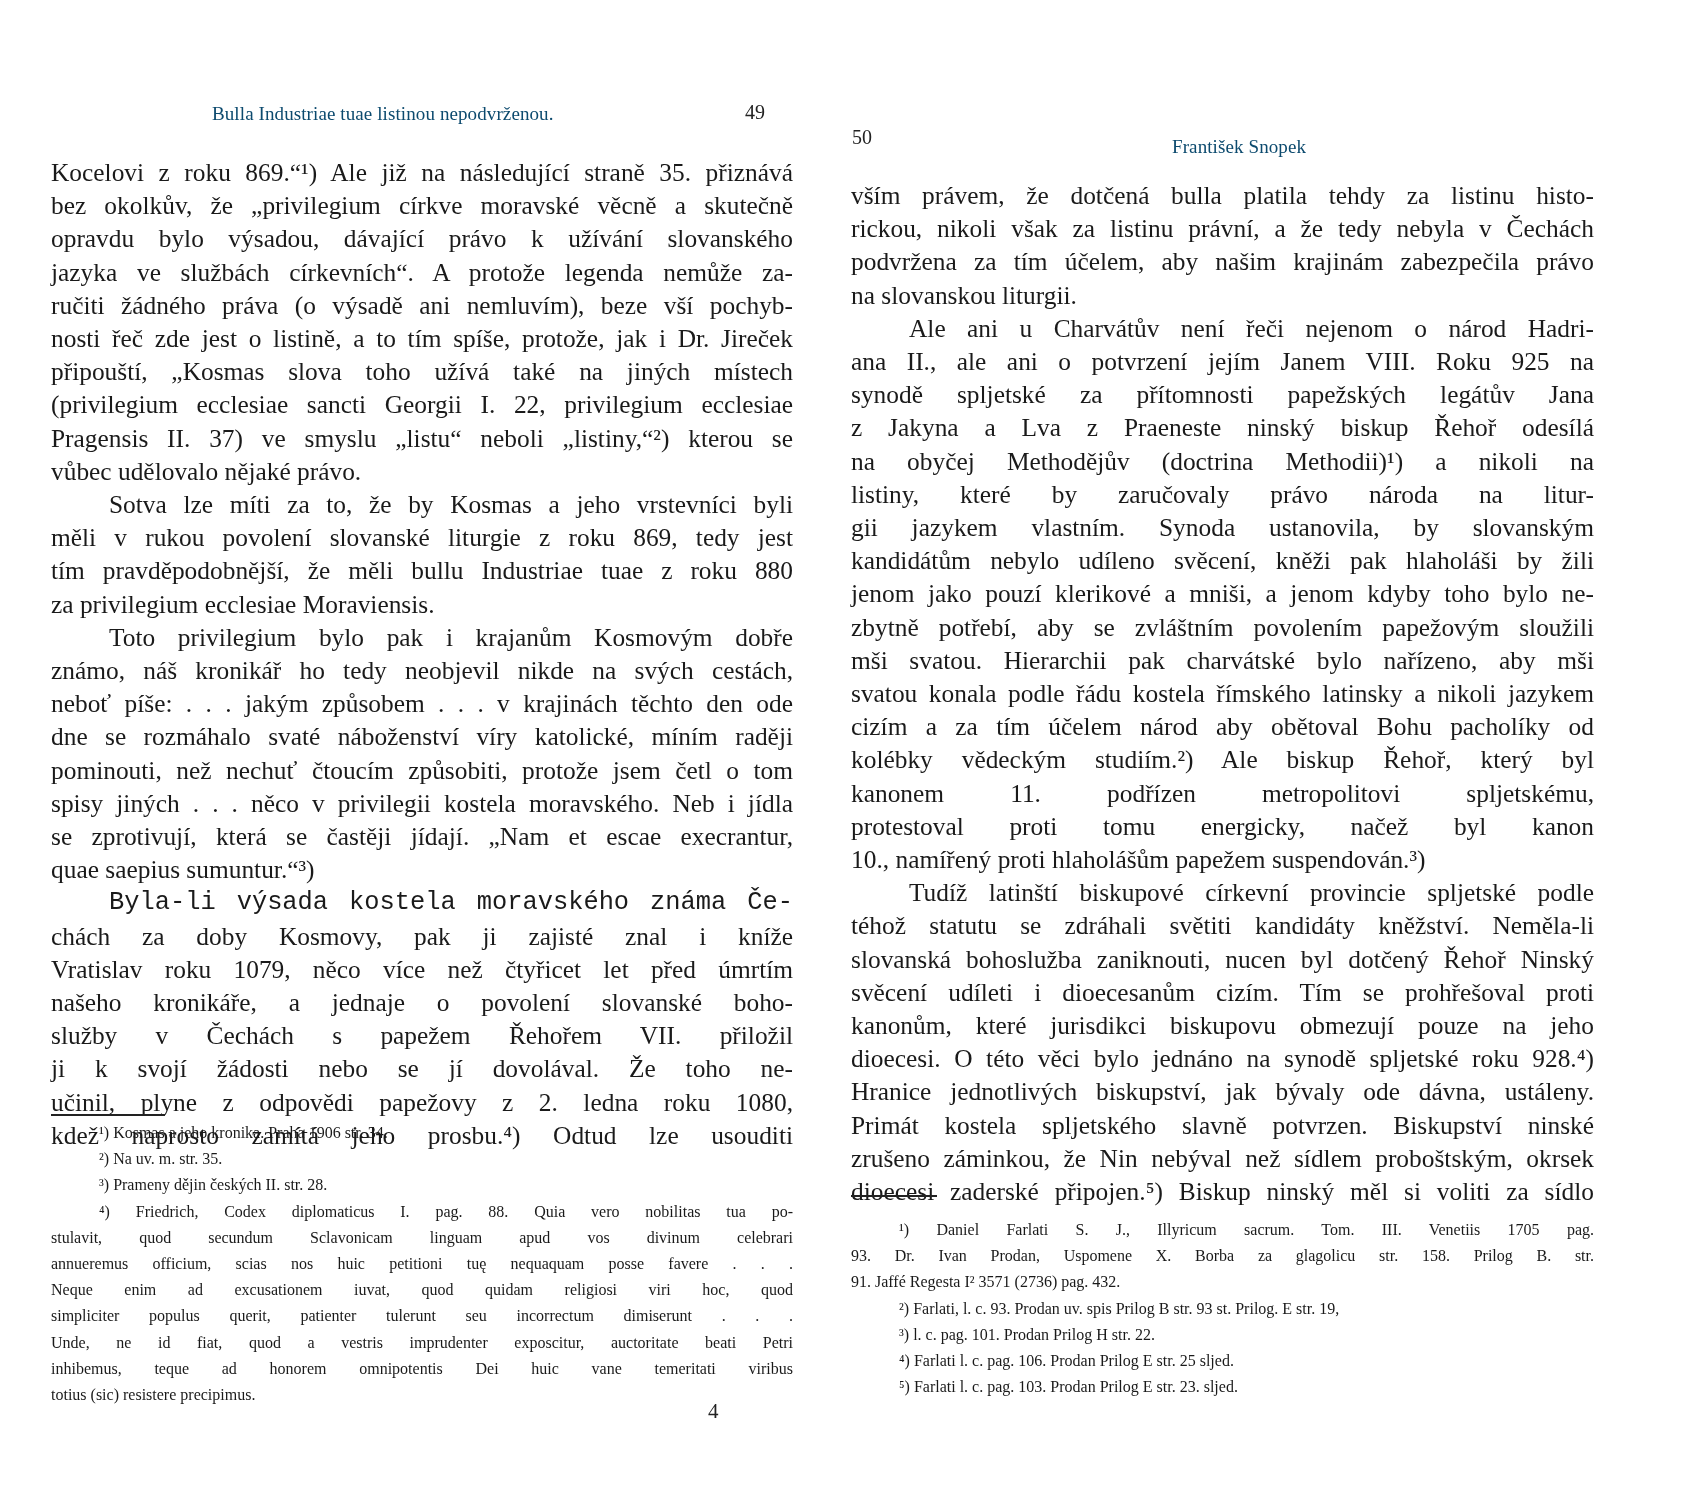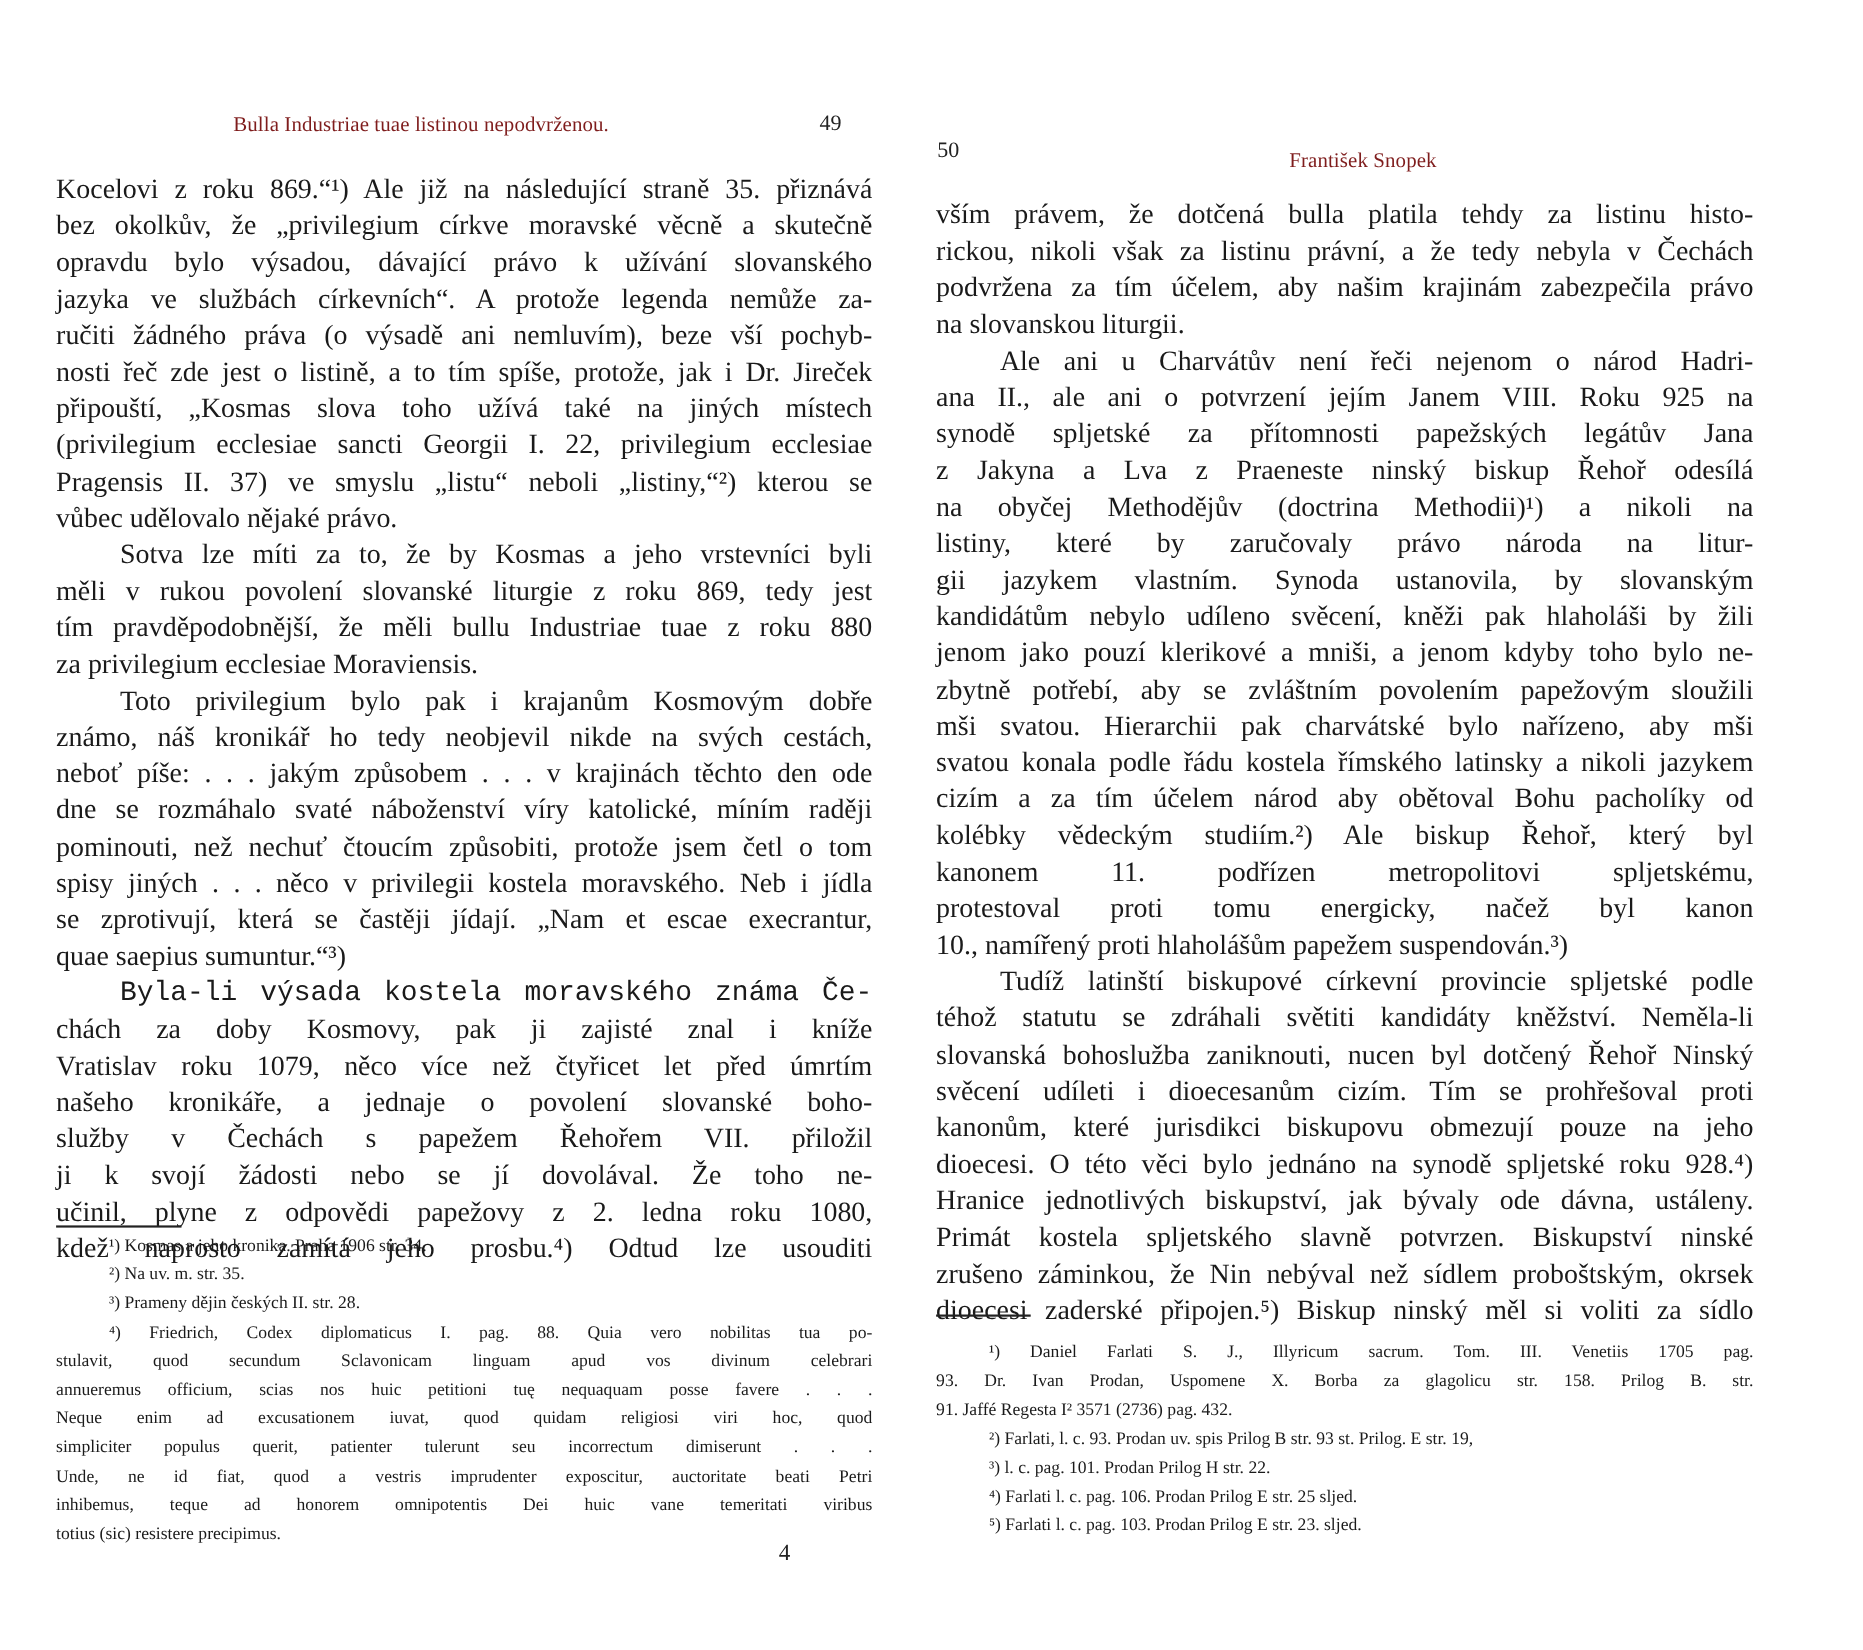--- a/index.html
+++ b/index.html
@@ -1,21 +1,21 @@
 <!DOCTYPE html>
 <html><head>
 <meta charset="utf-8">
 <style>
   html, body { margin:0; padding:0; background:#ffffff; }
   body { width:1694px; height:1500px; position:relative; overflow:hidden;
          font-family:"Liberation Serif", "DejaVu Serif", serif; color:#1a1a1a; }
   .page { position:absolute; top:0; height:1500px; }
   #page-left { left:0; width:847px; }
   #page-right { left:847px; width:847px;font-family:Liberation Serif, serif; }
-  .running-head { position:absolute; font-size:19px; letter-spacing:0.1px; color:#7f1d1d; }
+  .running-head { position:absolute; font-size:19px; letter-spacing:0.1px; color:#0c4a6e; }
   .page-num { position:absolute; font-size:20px; color:#222; }
   .body-text { position:absolute; font-size:25.4px; line-height:33.2px; text-align:justify; }
   .line { display:block; text-align:justify; text-align-last:justify; white-space:nowrap; overflow:visible; }
   .line.last { text-align-last:left; }
   .rule { position:absolute; height:1.5px; background:#222; }
   .footnotes { position:absolute; font-size:16px; line-height:26.2px; }
   .fn-line { display:block; text-align:justify; text-align-last:justify; white-space:nowrap; }
   .fn-line.last { text-align-last:left; }
   .fn-line.first { padding-left:48px; }
   .sig { position:absolute; font-size:21px; color:#222; }

